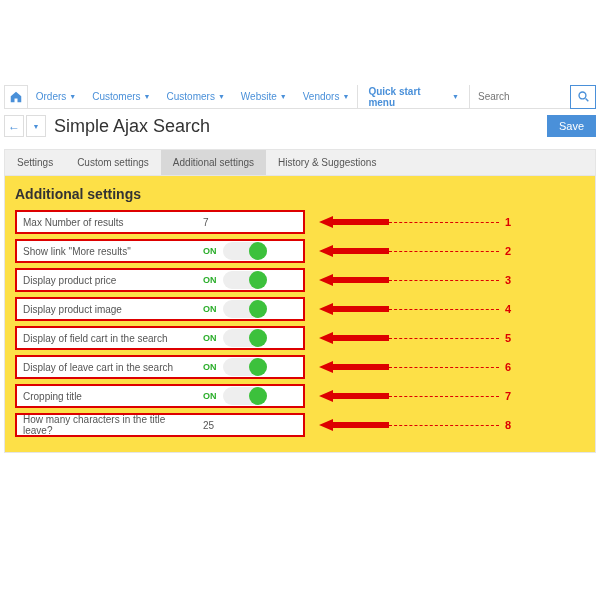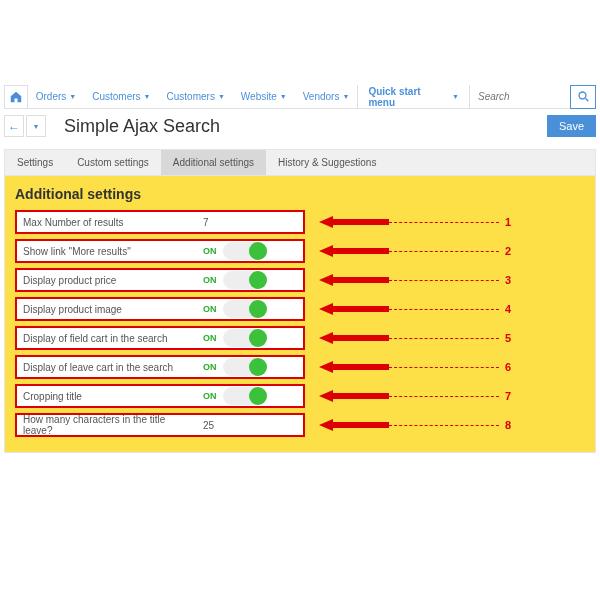--- a/index.html
+++ b/index.html
@@ -5,27 +5,27 @@
 * { box-sizing: border-box; margin: 0; padding: 0; }
 body { font-family: Arial, sans-serif; font-size: 11px; background: #fff; width: 600px; height: 600px; overflow: hidden; }
 .wrapper { padding: 0 4px; }
 .topbar { display: flex; align-items: center; border-bottom: 1px solid #e0e0e0; height: 24px; margin-top: 85px; }
 .home { width: 24px; height: 24px; display: flex; align-items: center; justify-content: center; border: 1px solid #e0e0e0; color: #4a90d9; }
 .nav-menu { display: flex; flex: 1; }
 .nav-item { padding: 0 8px; color: #4a90d9; font-size: 10px; display: flex; align-items: center; height: 24px; cursor: pointer; }
 .caret { margin-left: 3px; font-size: 7px; }
 .quickstart { padding: 0 10px; color: #4a90d9; font-size: 10px; display: flex; align-items: center; border-left: 1px solid #e0e0e0; border-right: 1px solid #e0e0e0; height: 24px; cursor: pointer; font-weight: bold; }
 .search-box { display: flex; align-items: center; height: 24px; }
-.search-input { border: none; outline: none; padding: 0 8px; font-size: 10px; width: 100px; color: #999; font-style: italic; }
+.search-input { border: none; outline: none; padding: 0 8px; font-size: 10px; width: 100px; color: #999; }
 .search-btn { width: 26px; height: 24px; display: flex; align-items: center; justify-content: center; border: 1px solid #4a90d9; color: #4a90d9; background: #fff; cursor: pointer; }
 
 .header-row { display: flex; align-items: center; height: 30px; margin-top: 2px; }
 .back-btns { display: flex; }
 .back-btn { width: 20px; height: 22px; border: 1px solid #ddd; display: flex; align-items: center; justify-content: center; color: #4a90d9; font-size: 12px; cursor: pointer; margin-right: 2px; background: #fff; }
-.page-title { font-size: 18px; font-weight: normal; color: #333; margin-left: 16px; flex: 1; }
+.page-title { font-size: 18px; font-weight: normal; color: #333; margin-left: 6px; flex: 1; }
 .save-btn { background: #4a90d9; color: #fff; border: none; padding: 5px 12px; font-size: 11px; cursor: pointer; }
 
 .panel { border: 1px solid #e5e5e5; margin-top: 8px; background: #fde047; }
 .tabs { display: flex; background: #f0f0f0; border-bottom: 1px solid #e5e5e5; }
 .tab { padding: 7px 12px; font-size: 10px; color: #555; cursor: pointer; }
 .tab.active { background: #d8d8d8; }
 
 .section-title { font-size: 14px; font-weight: bold; padding: 10px 10px 8px; color: #333; }
 
 .settings-list { padding: 0 10px 10px; }

